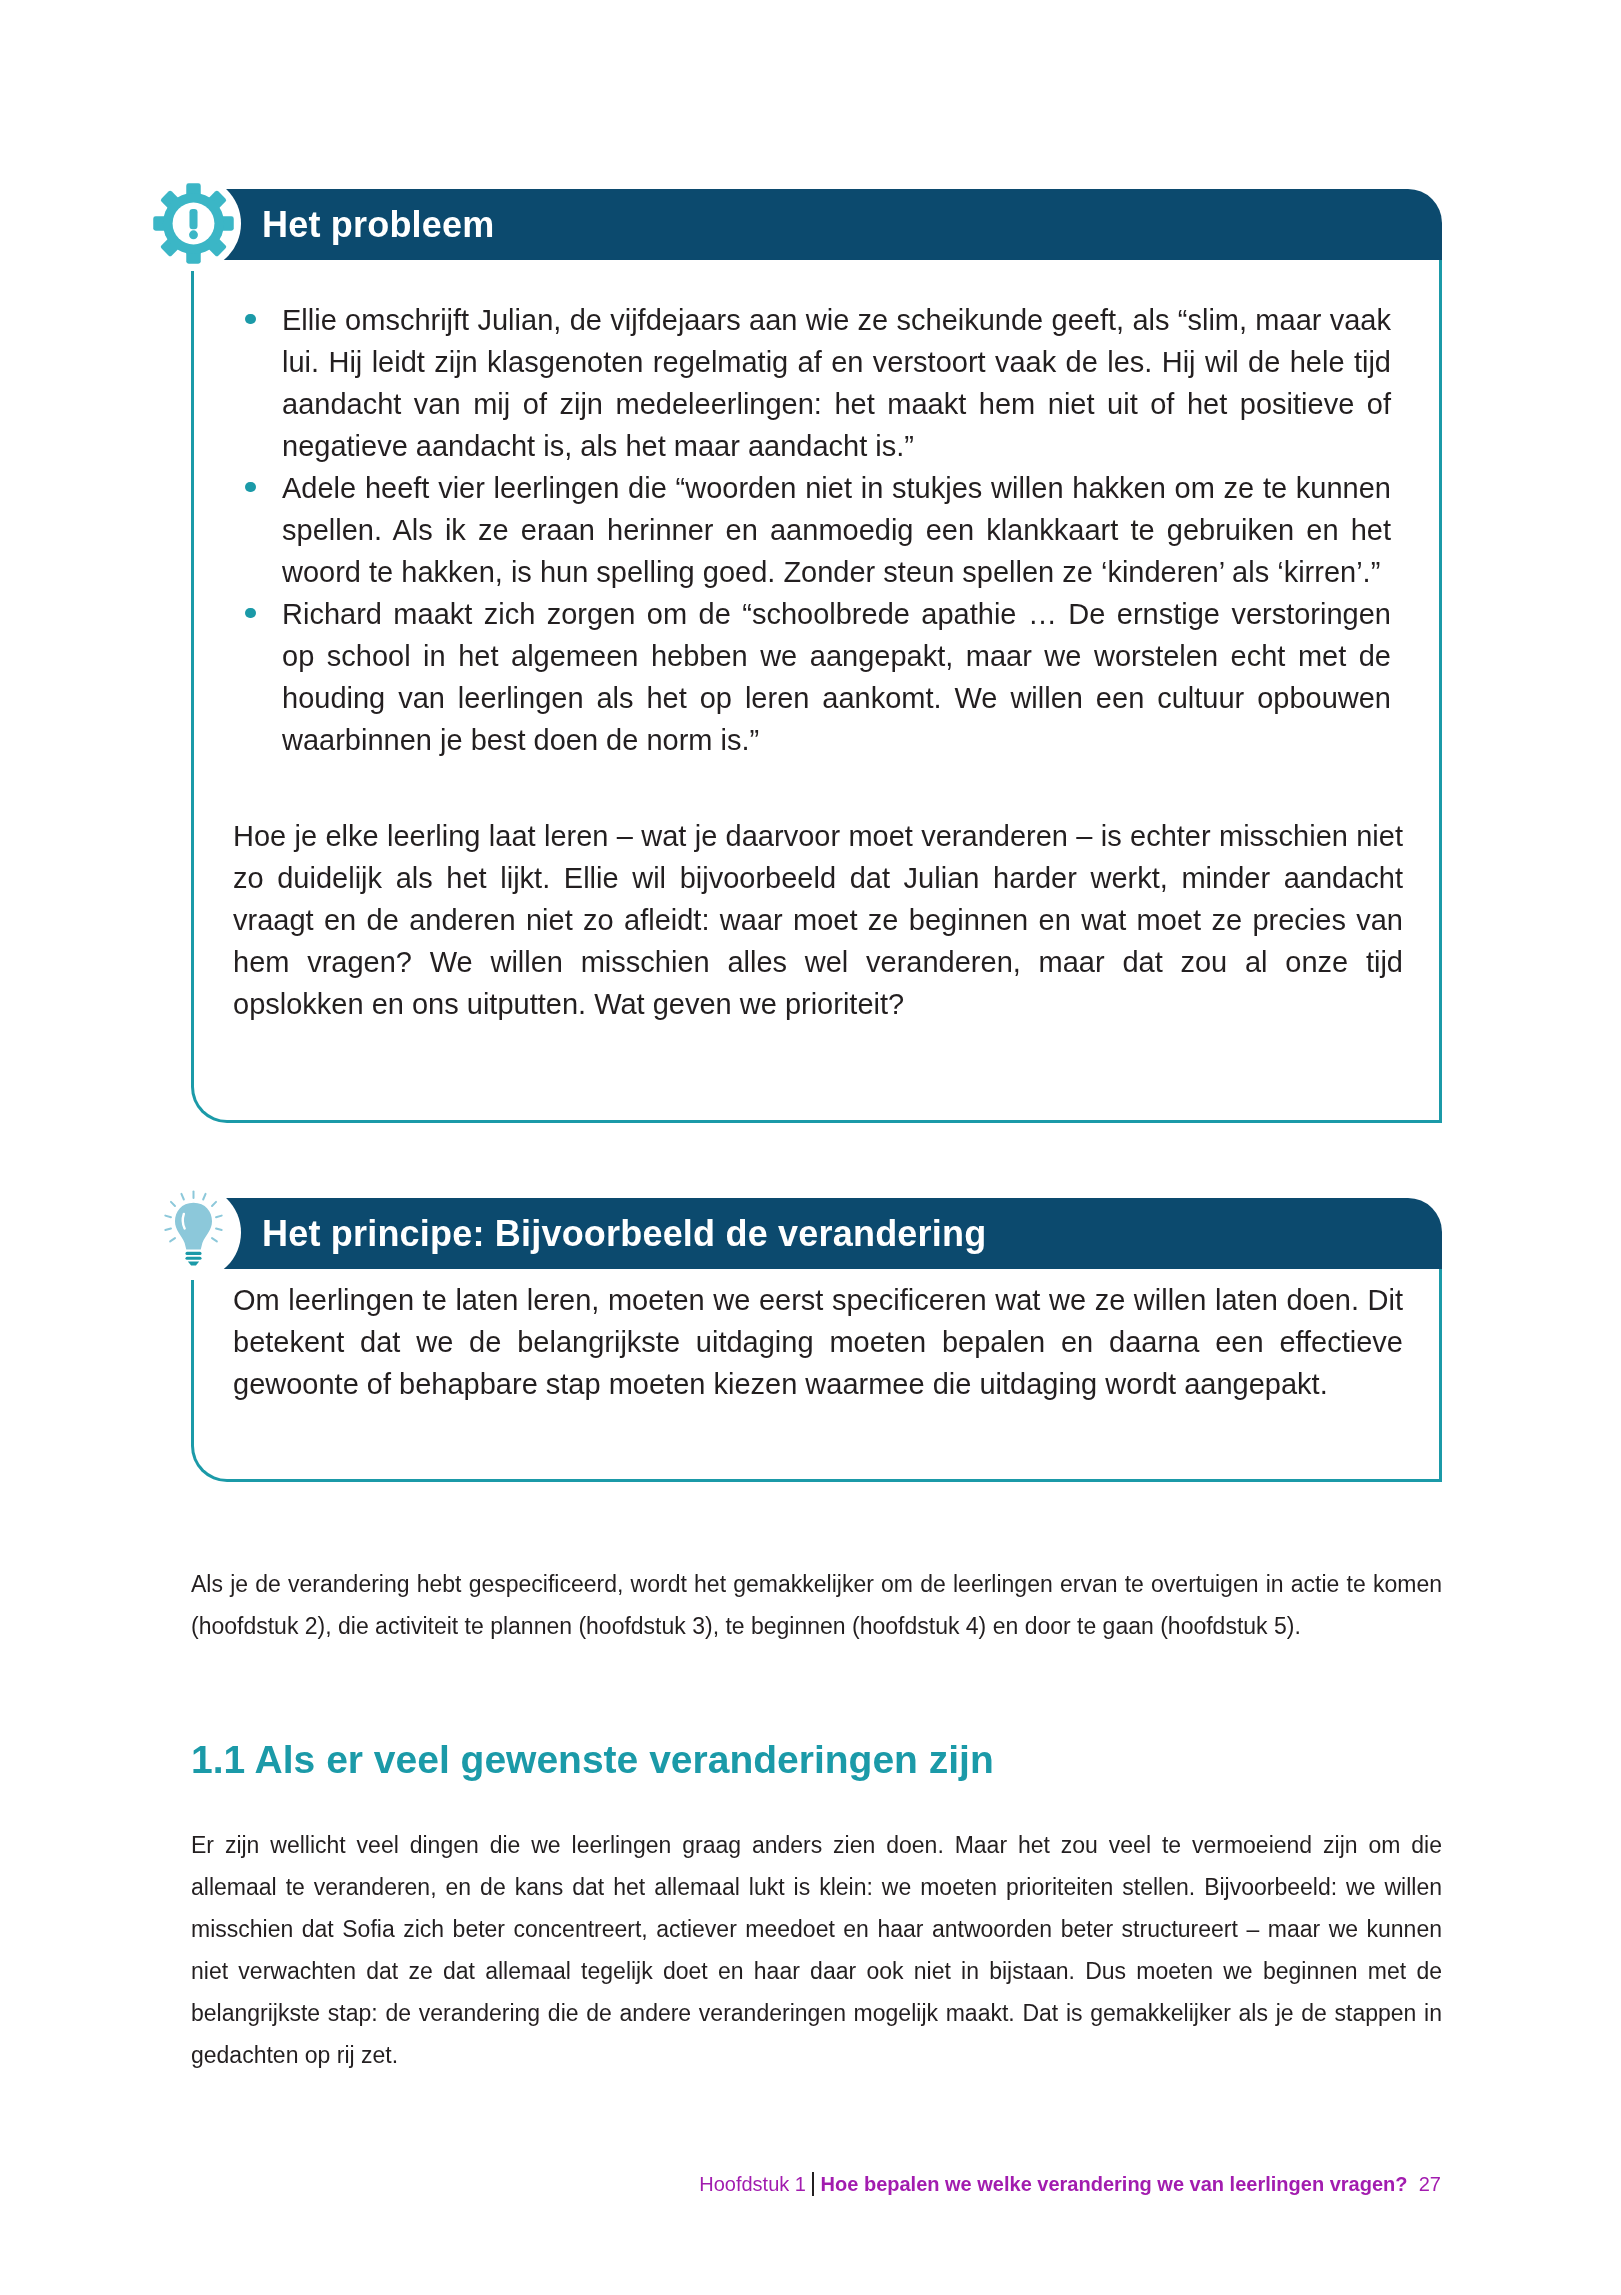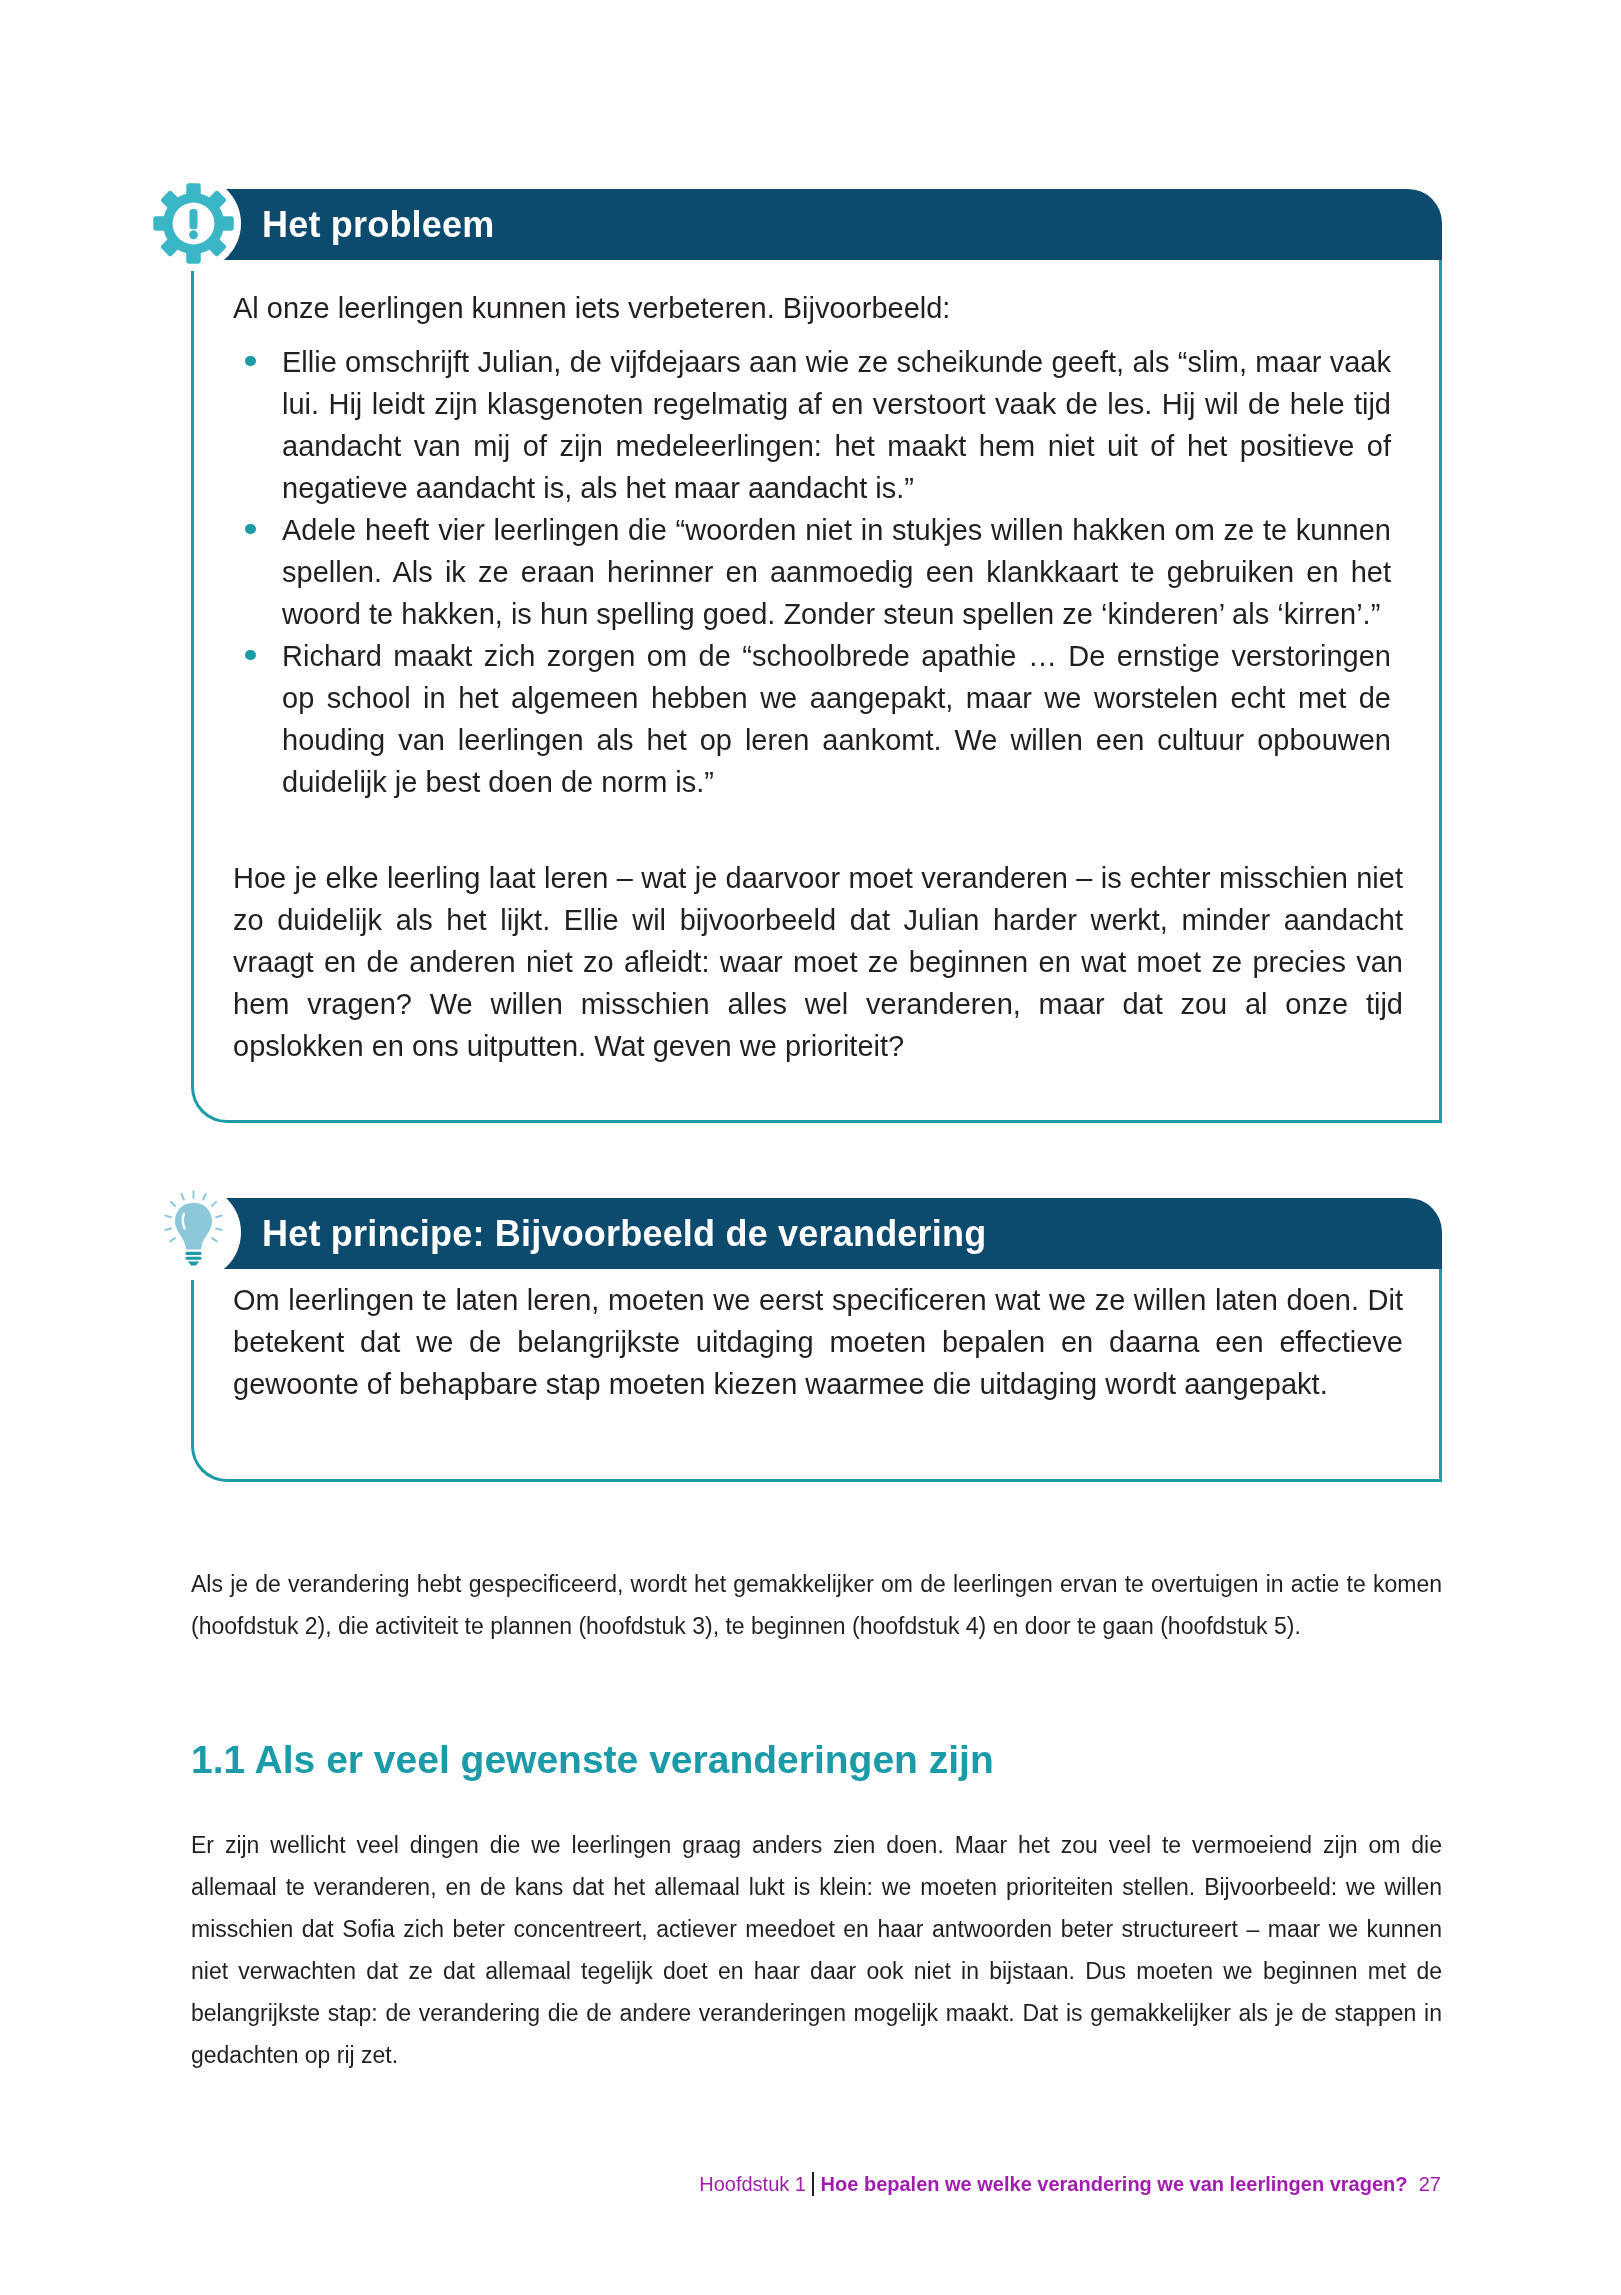--- a/index.html
+++ b/index.html
@@ -61,33 +61,32 @@
   .footer .chap { font-weight: normal; }
   .footer .sep { display: inline-block; width: 1.6px; height: 24px; background: #231f20; vertical-align: -4.9px; margin: 0 6.5px; }
   .footer .title { font-weight: bold; }
   .footer .page { margin-left: 11.3px; }
 </style>
 </head>
 <body>
 
 <div class="box" style="top:259px; height:864px;">
   <div class="box-body" style="top:27.5px;">
-    <p>Al onze leerlingen kunnen iets verbeteren. Bijvoorbeeld:</p>
     <ul class="bullets">
       <li>
         <span class="dot"></span>
         <span>Ellie omschrijft Julian, de vijfdejaars aan wie ze scheikunde geeft, als “slim, maar vaak lui. Hij leidt zijn klasgenoten regelmatig af en verstoort vaak de les. Hij wil de hele tijd aandacht van mij of zijn medeleerlingen: het maakt hem niet uit of het positieve of negatieve aandacht is, als het maar aandacht is.”</span>
       </li>
       <li>
         <span class="dot"></span>
         <span>Adele heeft vier leerlingen die “woorden niet in stukjes willen hakken om ze te kunnen spellen. Als ik ze eraan herinner en aanmoedig een klankkaart te gebrui­ken en het woord te hakken, is hun spelling goed. Zonder steun spellen ze ‘kinde­ren’ als ‘kirren’.”</span>
       </li>
       <li>
         <span class="dot"></span>
-        <span>Richard maakt zich zorgen om de “schoolbrede apathie … De ernstige verstorin­gen op school in het algemeen hebben we aangepakt, maar we worstelen echt met de houding van leerlingen als het op leren aankomt. We willen een cultuur opbouwen duidelijk je best doen de norm is.”</span>
+        <span>Richard maakt zich zorgen om de “schoolbrede apathie … De ernstige verstorin­gen op school in het algemeen hebben we aangepakt, maar we worstelen echt met de houding van leerlingen als het op leren aankomt. We willen een cultuur opbouwen waarbinnen je best doen de norm is.”</span>
       </li>
     </ul>
     <div class="gap"></div>
     <p>Hoe je elke leerling laat leren – wat je daarvoor moet veranderen – is echter misschien niet zo duidelijk als het lijkt. Ellie wil bijvoorbeeld dat Julian harder werkt, minder aandacht vraagt en de anderen niet zo afleidt: waar moet ze beginnen en wat moet ze precies van hem vragen? We willen misschien alles wel veranderen, maar dat zou al onze tijd opslokken en ons uitputten. Wat geven we prioriteit?</p>
   </div>
 </div>
 <div class="box-header" style="top:189px;">
   <div class="box-title">Het probleem</div>
 </div>
 <div class="icon-badge" style="left:146px; top:176px;">

